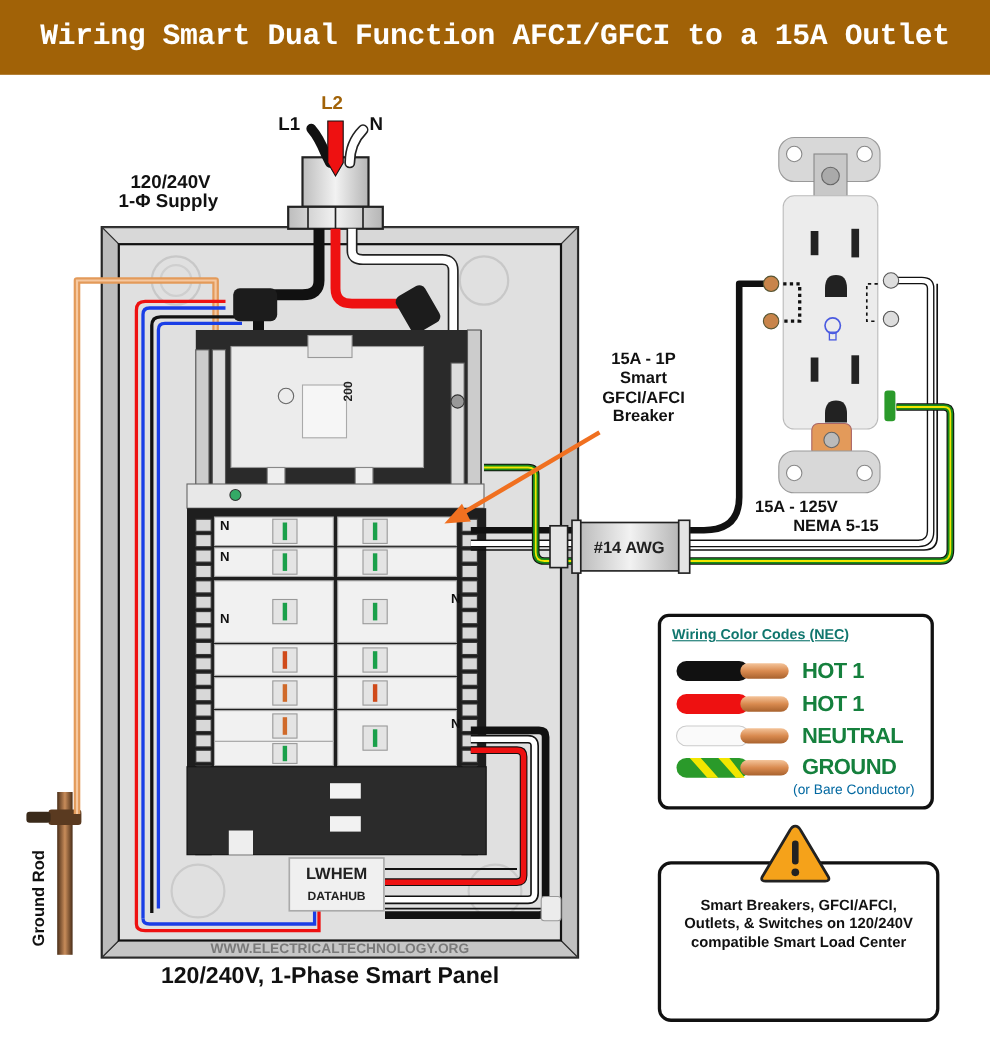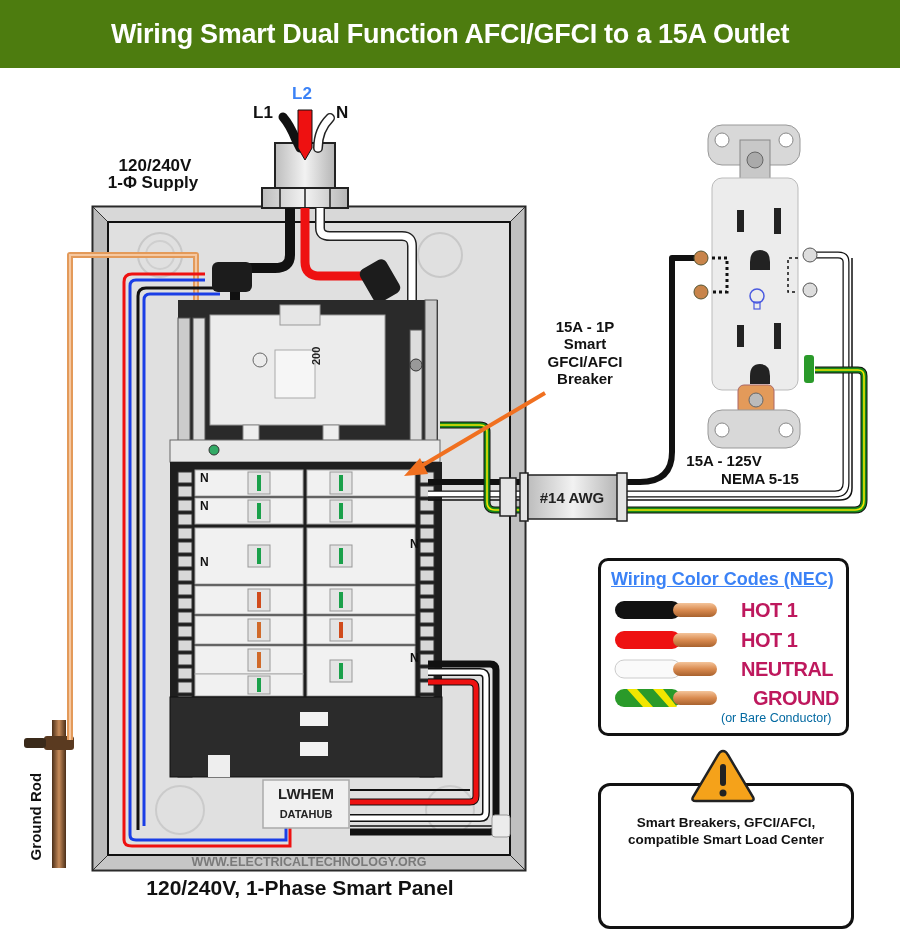--- a/index.html
+++ b/index.html
@@ -1,24 +1,24 @@
 <!DOCTYPE html>
 <html><head>
 <meta charset="utf-8">
 <style>
   html,body{margin:0;padding:0;background:#fff;}
   body{width:900px;height:950px;position:relative;overflow:hidden;font-family:"Liberation Sans",sans-serif;}
-  .titlebar{position:absolute;left:0;top:0;width:900px;height:68px;background:#4d7c0f;color:#fff;display:flex;align-items:center;justify-content:center;font-family:Liberation Sans, sans-serif;font-weight:bold;font-size:27px;letter-spacing:-0.3px;}
+  .titlebar{position:absolute;left:0;top:0;width:900px;height:68px;background:#a16207;color:#fff;display:flex;align-items:center;justify-content:center;font-family:Liberation Mono, monospace;font-weight:bold;font-size:27px;letter-spacing:-0.3px;}
   svg.diagram{position:absolute;left:0;top:68px;}
   .lbl{position:absolute;font-weight:bold;color:#111;text-align:center;line-height:1.15;}
   .legend{position:absolute;left:598px;top:558px;width:245px;height:172px;border:3px solid #111;border-radius:10px;background:#fff;}
-  .legend .ltitle{position:absolute;left:10px;top:8px;font-size:18px;font-weight:bold;color:#3b82f6;text-decoration:underline;}
+  .legend .ltitle{position:absolute;left:10px;top:8px;font-size:13px;font-weight:bold;color:#0f766e;text-decoration:underline;}
   .legend .row{position:absolute;left:12px;height:26px;display:flex;align-items:center;}
   .legend .wire{width:108px;height:22px;position:relative;}
-  .legend .wtxt{margin-left:20px;font-size:20px;font-weight:bold;color:#be185d;letter-spacing:-0.5px;}
+  .legend .wtxt{margin-left:8px;font-size:20px;font-weight:bold;color:#15803d;letter-spacing:-0.5px;}
   .legend .sub{position:absolute;left:120px;top:150px;font-size:12.5px;color:#0369a1;}
   .warnbox{position:absolute;left:598px;top:783px;width:250px;height:140px;border:3px solid #111;border-radius:12px;background:#fff;}
   .warnbox .wtext{position:absolute;left:0;top:28px;width:250px;text-align:center;font-size:13.5px;font-weight:bold;color:#111;line-height:1.27;}
   .warn-icon{position:absolute;left:690px;top:748px;width:66px;height:56px;}
 </style>
 </head>
 <body>
 
 <div class="titlebar">Wiring Smart Dual Function AFCI/GFCI to a 15A Outlet</div>
 
@@ -399,21 +399,21 @@
 
   <g>
     <line x1="545" y1="393" x2="418" y2="468" stroke="#f07020" stroke-width="4"></line>
     <polygon points="404,476 420,458 428,474" fill="#f07020"></polygon>
   </g>
 </svg>
 
 <div class="lbl" style="left:95px;top:156px;width:120px;font-size:17px;">120/240V</div>
 <div class="lbl" style="left:88px;top:173px;width:130px;font-size:17px;">1-Φ Supply</div>
 <div class="lbl" style="left:253px;top:103px;font-size:17px;">L1</div>
-<div class="lbl" style="left:292px;top:84px;font-size:17px;color:#3b82f6;">L2</div>
+<div class="lbl" style="left:292px;top:84px;font-size:17px;color:#a16207;">L2</div>
 <div class="lbl" style="left:336px;top:103px;font-size:17px;">N</div>
 
 <div style="position:absolute;left:530px;top:318px;width:110px;">
   <div class="lbl" style="position:static;font-size:15px;">15A - 1P</div>
   <div class="lbl" style="position:static;font-size:15px;">Smart</div>
   <div class="lbl" style="position:static;font-size:15px;">GFCI/AFCI</div>
   <div class="lbl" style="position:static;font-size:15px;">Breaker</div>
 </div>
 
 <div class="lbl" style="left:664px;top:452px;width:120px;font-size:15px;">15A - 125V</div>
@@ -446,34 +446,35 @@
       </svg>
     <span class="wtxt">HOT 1</span>
   </div>
   <div class="row" style="top:95px;">
     <svg class="wire" viewBox="0 0 108 22">
         <rect x="2" y="2" width="66" height="18" rx="9" fill="#fafafa" stroke="#ccc"></rect>
         <rect x="60" y="4" width="44" height="14" rx="7" fill="url(#lgC)"></rect>
       </svg>
     <span class="wtxt">NEUTRAL</span>
   </div>
-  <div class="row" style="top:124px;gap:12px;">
+  <div class="row" style="top:124px;">
     <svg class="wire" viewBox="0 0 108 22">
         <rect x="2" y="2" width="66" height="18" rx="9" fill="#2a9a2a"></rect>
         <path d="M14,2 L30,20 L40,20 L24,2 Z M40,2 L56,20 L64,20 L50,2 Z" fill="#f2e600"></path>
         <rect x="60" y="4" width="44" height="14" rx="7" fill="url(#lgC)"></rect>
       </svg>
     <span class="wtxt">GROUND</span>
   </div>
   <div class="sub">(or Bare Conductor)</div>
 </div>
 
 <div class="warnbox">
   <div class="wtext">
     <div>Smart Breakers, GFCI/AFCI,</div>
+    <div>Outlets, &amp; Switches on 120/240V</div>
     <div>compatible Smart Load Center</div>
   </div>
 </div>
 <svg class="warn-icon" viewBox="0 0 66 56">
   <path d="M33,3 Q36,3 38,7 L63,49 Q65,53 60,53 L6,53 Q1,53 3,49 L28,7 Q30,3 33,3 Z" fill="#f5a21a" stroke="#222" stroke-width="2.5"></path>
   <rect x="30" y="16" width="6" height="22" rx="3" fill="#222"></rect>
   <circle cx="33" cy="45" r="3.5" fill="#222"></circle>
 </svg>
 
 </body></html>

